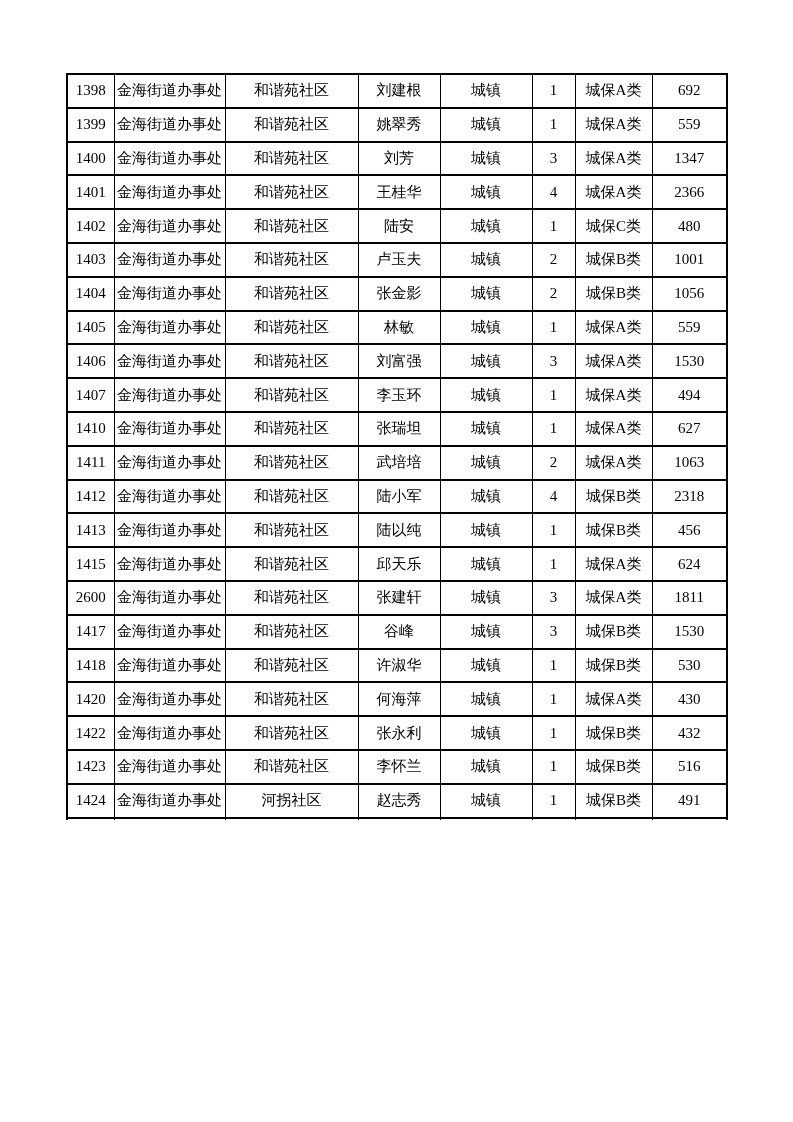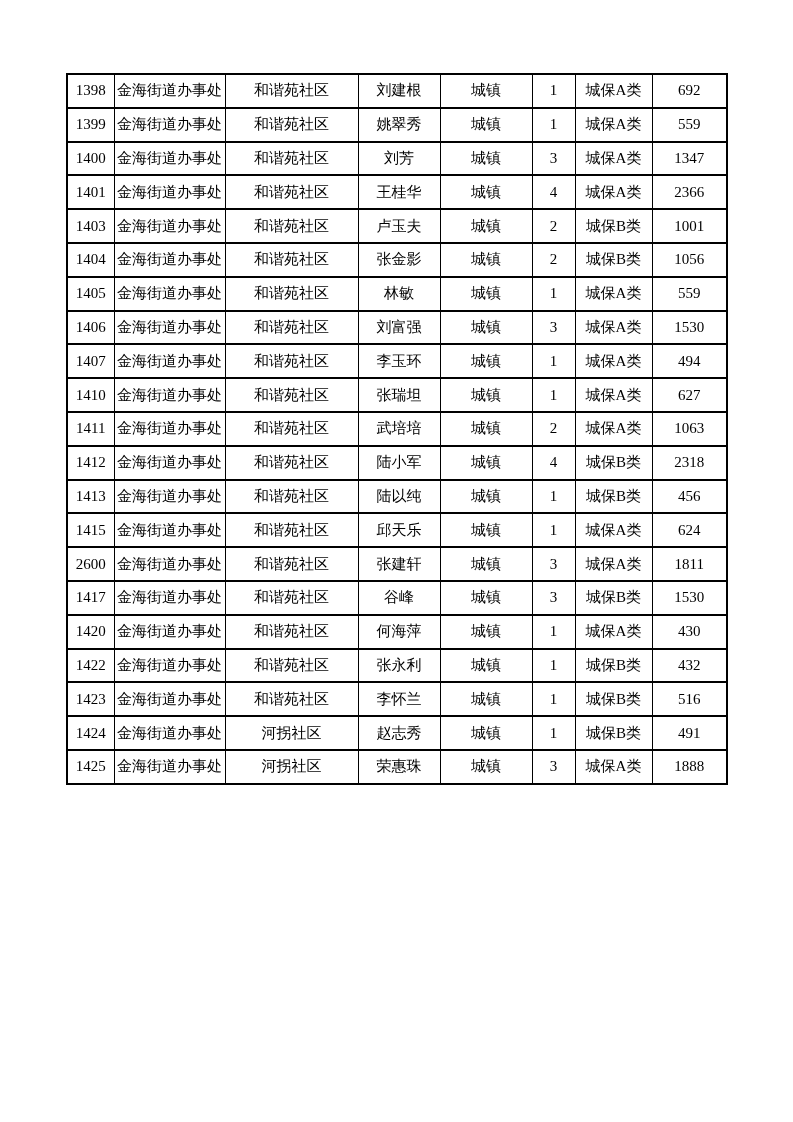--- a/index.html
+++ b/index.html
@@ -98,20 +98,30 @@
           <td>1401</td>
           <td>金海街道办事处</td>
           <td>和谐苑社区</td>
           <td>王桂华</td>
           <td>城镇</td>
           <td>4</td>
           <td>城保A类</td>
           <td>2366</td>
         </tr>
         <tr>
+          <td>1402</td>
+          <td>金海街道办事处</td>
+          <td>和谐苑社区</td>
+          <td>陆安</td>
+          <td>城镇</td>
+          <td>1</td>
+          <td>城保C类</td>
+          <td>480</td>
+        </tr>
+        <tr>
           <td>1403</td>
           <td>金海街道办事处</td>
           <td>和谐苑社区</td>
           <td>卢玉夫</td>
           <td>城镇</td>
           <td>2</td>
           <td>城保B类</td>
           <td>1001</td>
         </tr>
         <tr>
@@ -216,20 +226,30 @@
         </tr>
         <tr>
           <td>1417</td>
           <td>金海街道办事处</td>
           <td>和谐苑社区</td>
           <td>谷峰</td>
           <td>城镇</td>
           <td>3</td>
           <td>城保B类</td>
           <td>1530</td>
+        </tr>
+        <tr>
+          <td>1418</td>
+          <td>金海街道办事处</td>
+          <td>和谐苑社区</td>
+          <td>许淑华</td>
+          <td>城镇</td>
+          <td>1</td>
+          <td>城保B类</td>
+          <td>530</td>
         </tr>
         <tr>
           <td>1420</td>
           <td>金海街道办事处</td>
           <td>和谐苑社区</td>
           <td>何海萍</td>
           <td>城镇</td>
           <td>1</td>
           <td>城保A类</td>
           <td>430</td>

